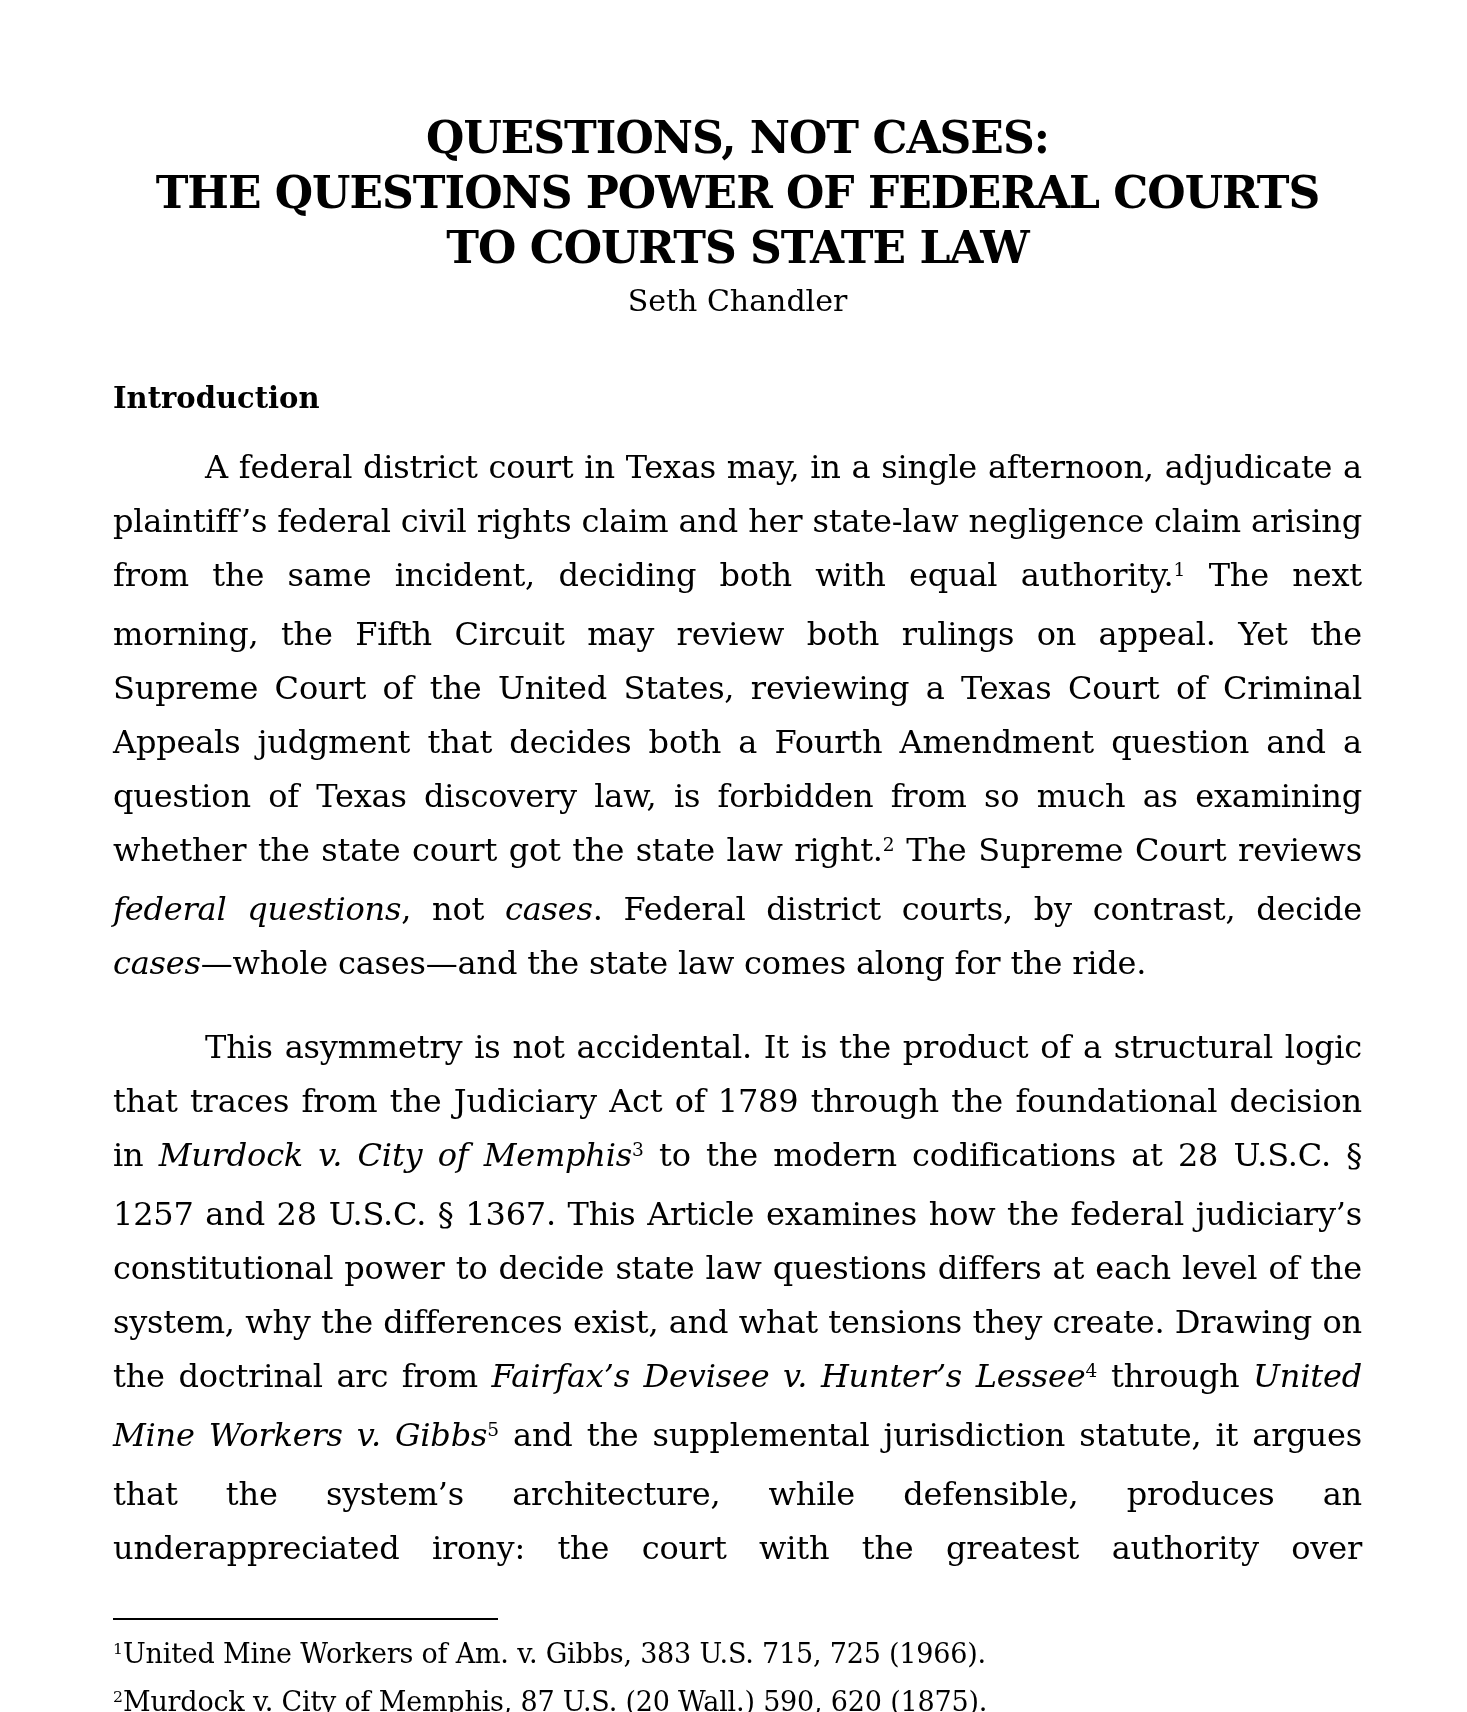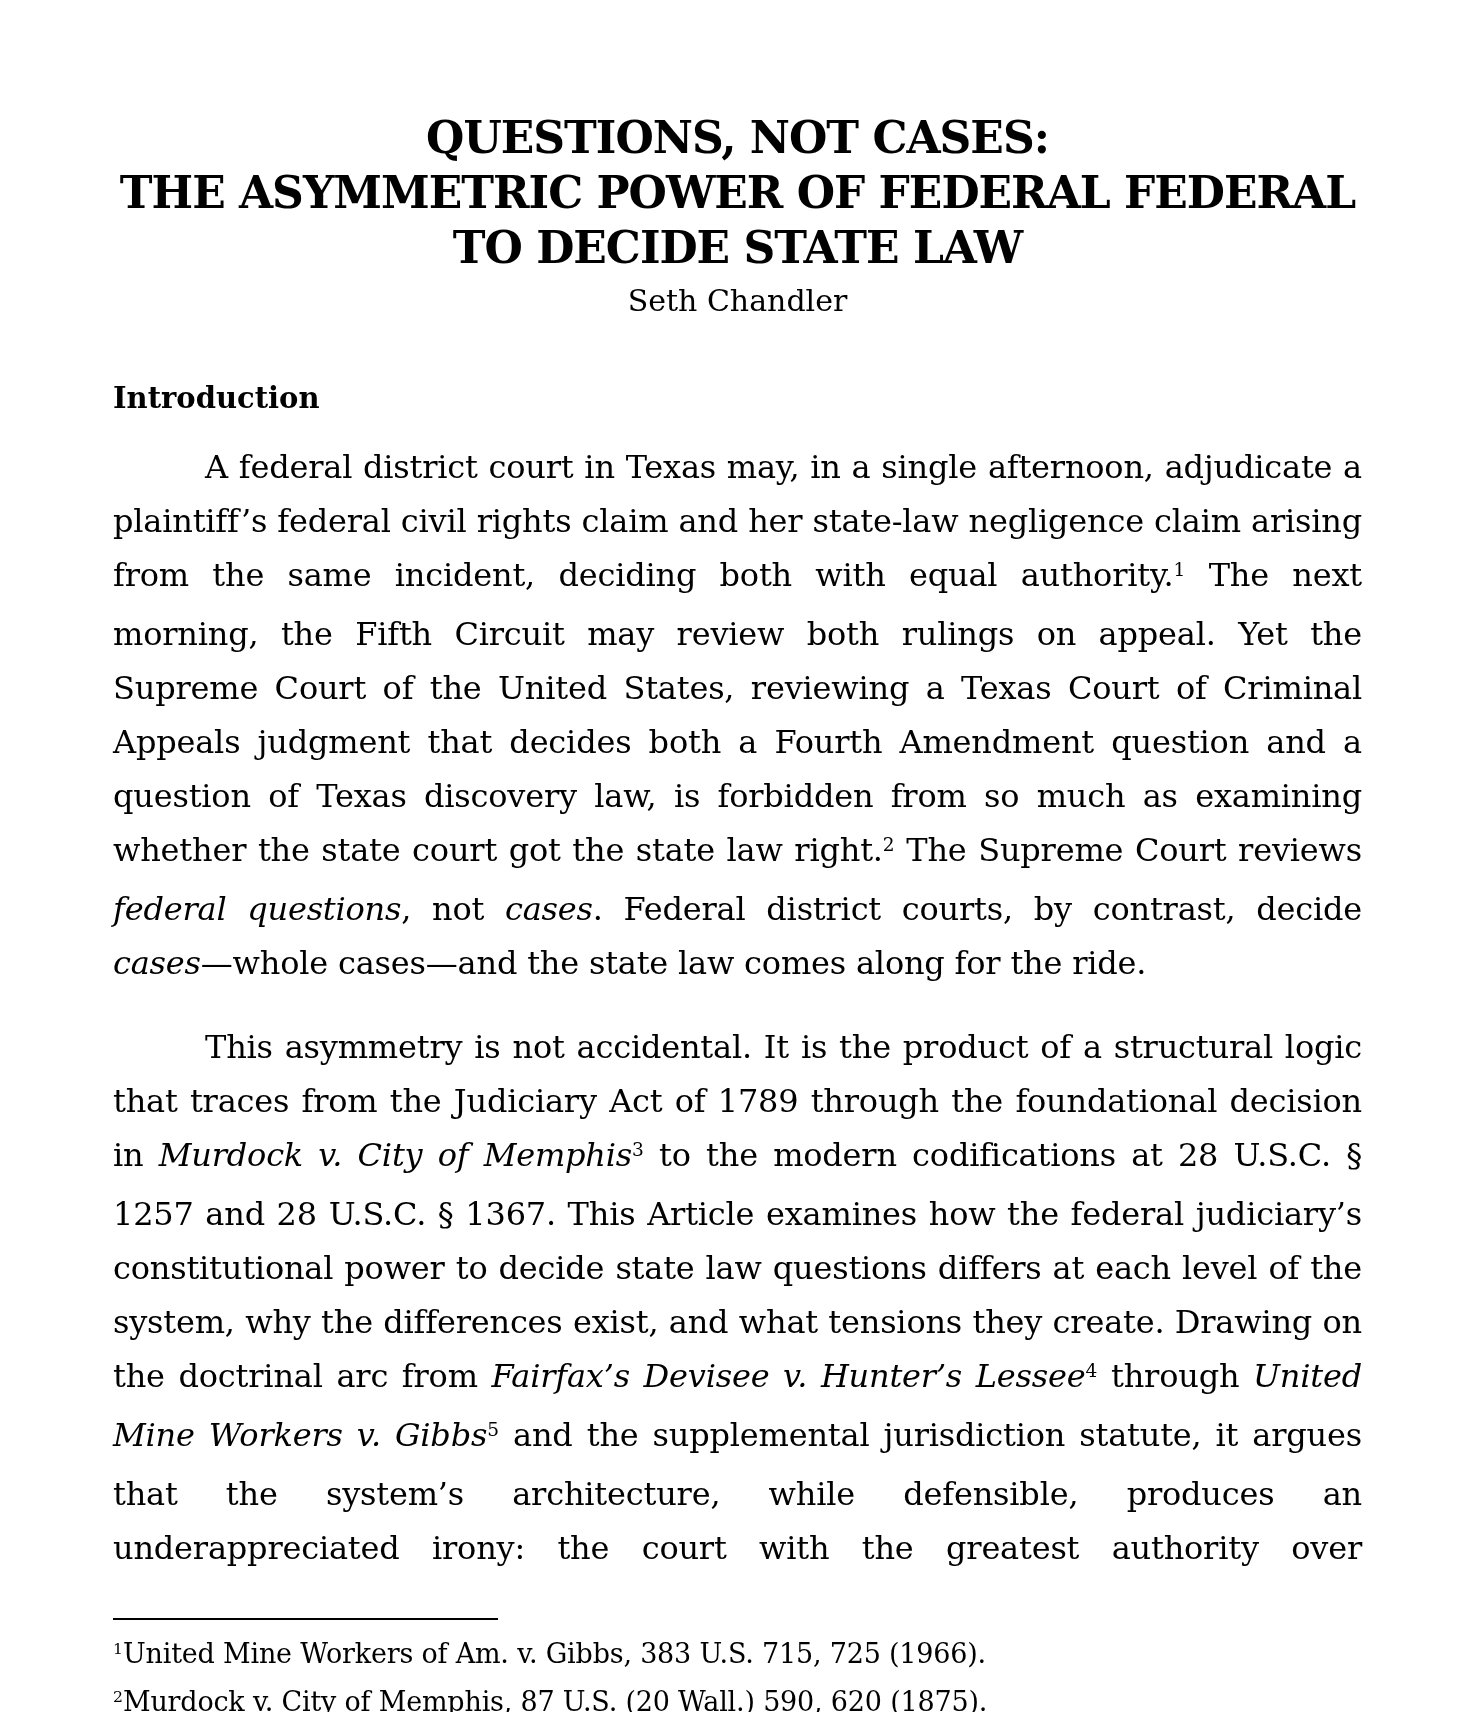--- a/index.html
+++ b/index.html
@@ -81,22 +81,22 @@
   }
 </style>
 </head>
 <body>
 
 <div class="page">
   <div class="content">
 
     <div class="title-block">
       <div class="title-line">QUESTIONS, NOT CASES:</div>
-      <div class="title-line">THE ASYMMETRIC POWER OF FEDERAL FEDERAL</div>
-      <div class="title-line">TO DECIDE STATE LAW</div>
+      <div class="title-line">THE QUESTIONS POWER OF FEDERAL COURTS</div>
+      <div class="title-line">TO COURTS STATE LAW</div>
     </div>
 
     <div class="author">Seth Chandler</div>
 
     <div class="section-heading">Introduction</div>
 
     <div class="body-para para-1"><span class="seg-normal">A federal district court in Texas may, in a single afternoon, adjudicate a plaintiff’s federal civil rights claim and her state-law negligence claim arising from the same incident, deciding both with equal authority.</span><span class="seg-sup">1</span><span class="seg-normal"> The next morning, the Fifth Circuit may review both rulings on appeal. Yet the Supreme Court of the United States, reviewing a Texas Court of Criminal Appeals judgment that decides both a Fourth Amendment question and a question of Texas discovery law, is forbidden from so much as examining whether the state court got the state law right.</span><span class="seg-sup">2</span><span class="seg-normal"> The Supreme Court reviews </span><span class="seg-italic">federal questions</span><span class="seg-normal">, not </span><span class="seg-italic">cases</span><span class="seg-normal">. Federal district courts, by contrast, decide </span><span class="seg-italic">cases</span><span class="seg-normal">—whole cases—and the state law comes along for the ride.</span></div>
 
     <div class="body-para para-2 para-continued"><span class="seg-normal">This asymmetry is not accidental. It is the product of a structural logic that traces from the Judiciary Act of 1789 through the foundational decision in </span><span class="seg-italic">Murdock v. City of Memphis</span><span class="seg-sup">3</span><span class="seg-normal"> to the modern codifications at 28 U.S.C. § 1257 and 28 U.S.C. § 1367. This Article examines how the federal judiciary’s constitutional power to decide state law questions differs at each level of the system, why the differences exist, and what tensions they create. Drawing on the doctrinal arc from </span><span class="seg-italic">Fairfax’s Devisee v. Hunter’s Lessee</span><span class="seg-sup">4</span><span class="seg-normal"> through </span><span class="seg-italic">United Mine Workers v. Gibbs</span><span class="seg-sup">5</span><span class="seg-normal"> and the supplemental jurisdiction statute, it argues that the system’s architecture, while defensible, produces an underappreciated irony: the court with the greatest authority over</span></div>
 

